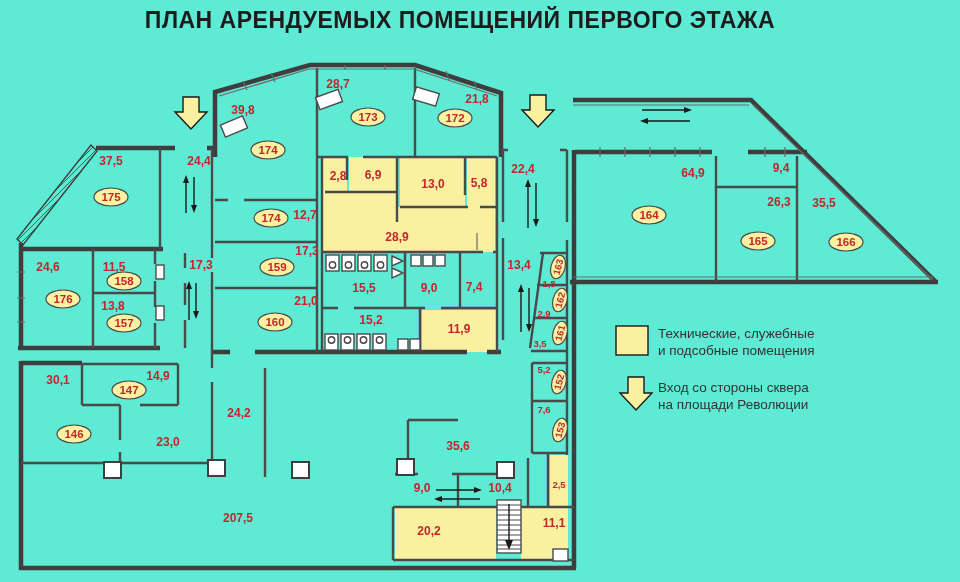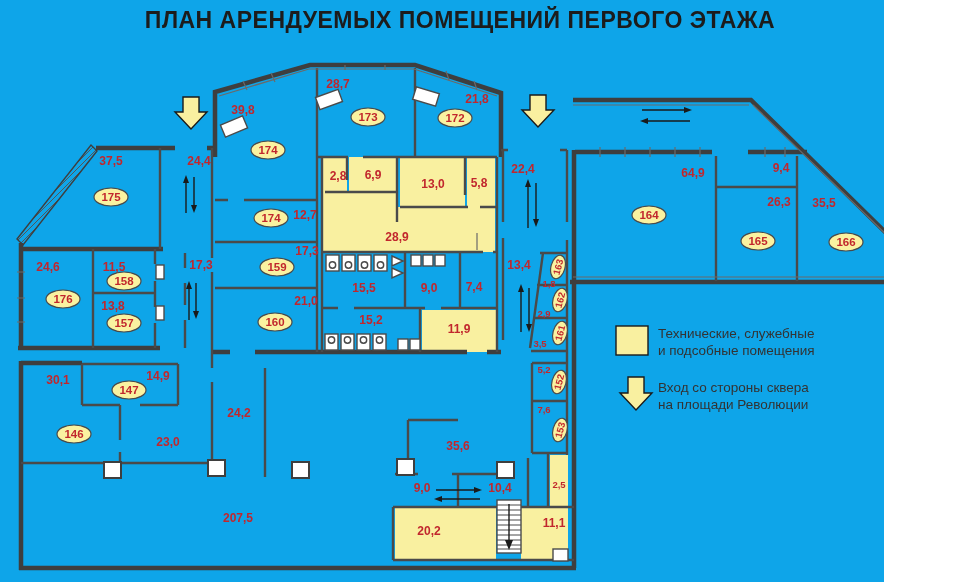--- a/index.html
+++ b/index.html
@@ -1,16 +1,16 @@
 <!DOCTYPE html>
 <html style="--service-fill: #F9F0A0; --badge-fill: #FAF2A0; --label-red: #C1272D; --wall-dark: #3E3E3E;"><head>
 <meta charset="utf-8">
 <style>
   html,body{margin:0;padding:0;background:#fff;}
-  .page{width:884px;height:582px;position:relative;background:#0ea5e9;overflow:hidden;}
+  .page{width:960px;height:582px;position:relative;background:#5eead4;overflow:hidden;}
   svg{display:block;}
   .w-outer{stroke:var(--wall-dark,#3E3E3E);stroke-width:4.5;fill:none;}
   .w-in{stroke:#4A4A4A;stroke-width:2.4;fill:none;}
   .w-thin{stroke:#6a6a6a;stroke-width:1.2;fill:none;}
   .fixture{stroke:#4A4A4A;stroke-width:1.4;fill:#fff;}
   .col{fill:#fff;stroke:#3E3E3E;stroke-width:2;}
   .service{fill:var(--service-fill,#F9F0A0);}
   .hatchband{fill:url(#hatch);stroke:#3E3E3E;stroke-width:1.4;}
   .area-label{font:700 12px "Liberation Sans",sans-serif;fill:var(--label-red,#C1272D);text-anchor:middle;}
   .area-label.small{font-size:9.5px;}

